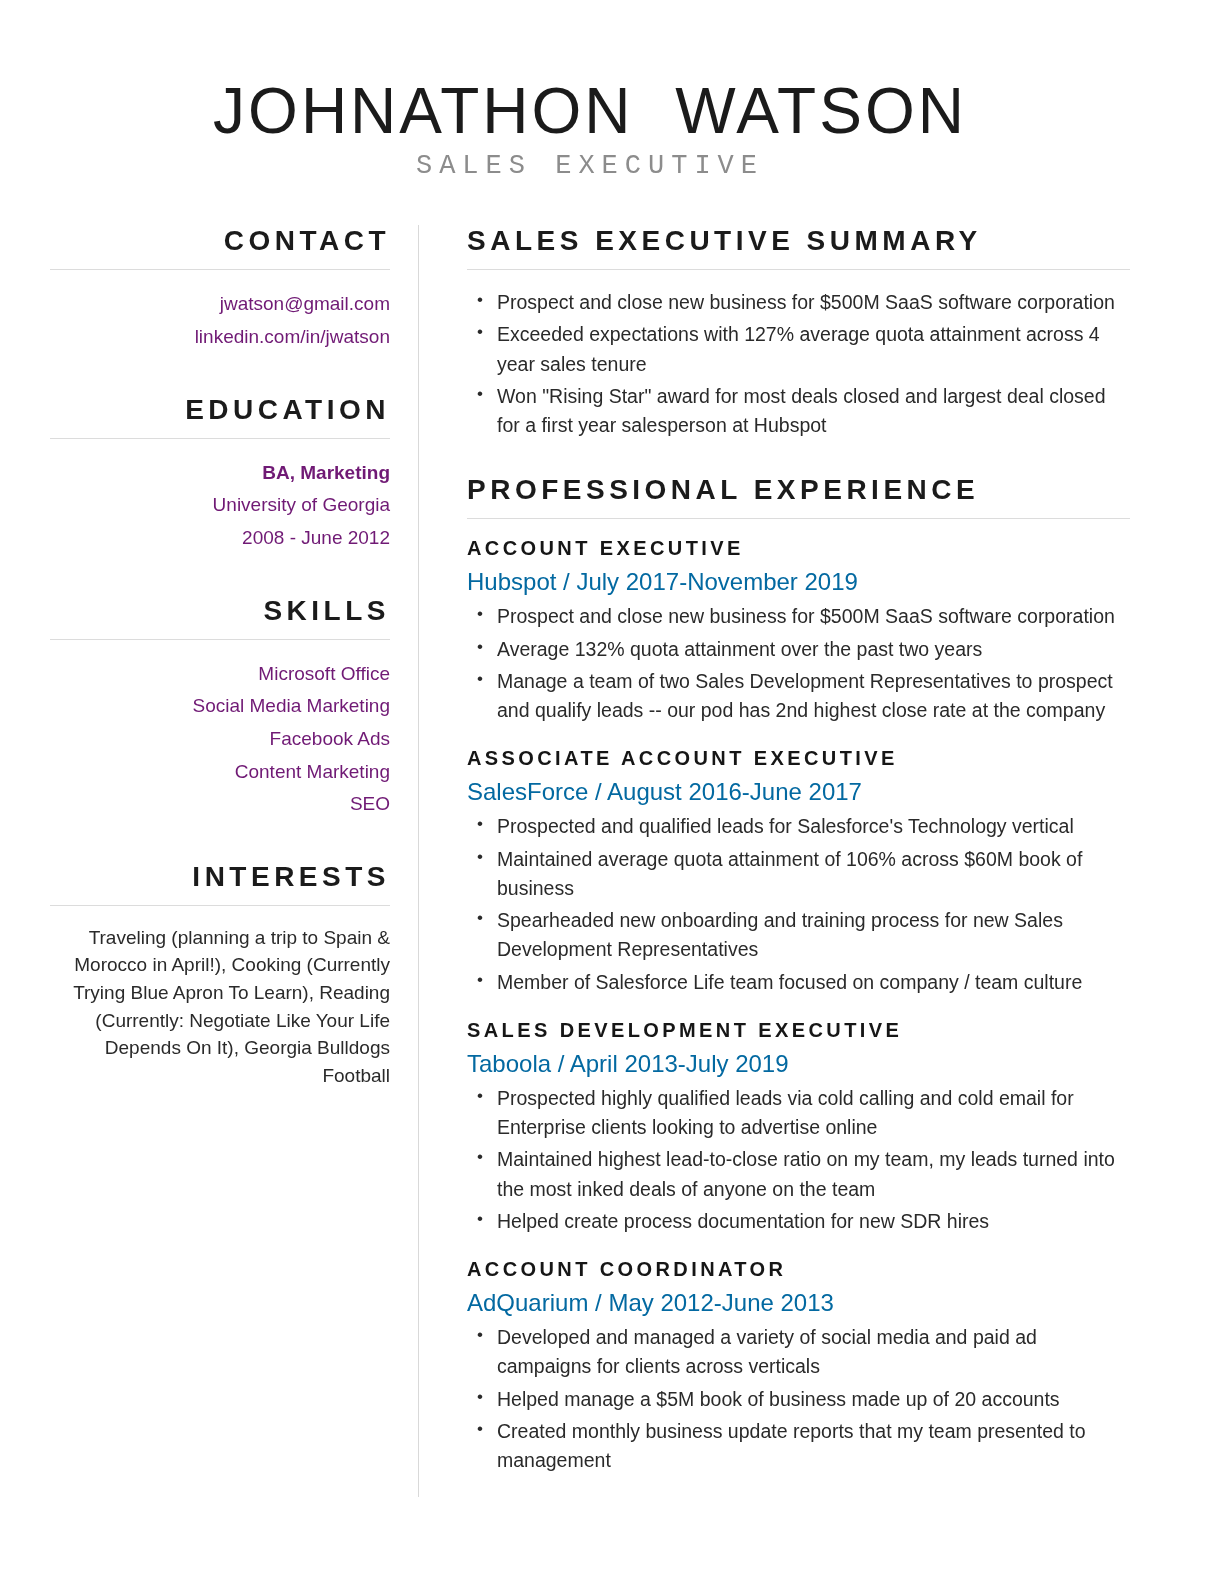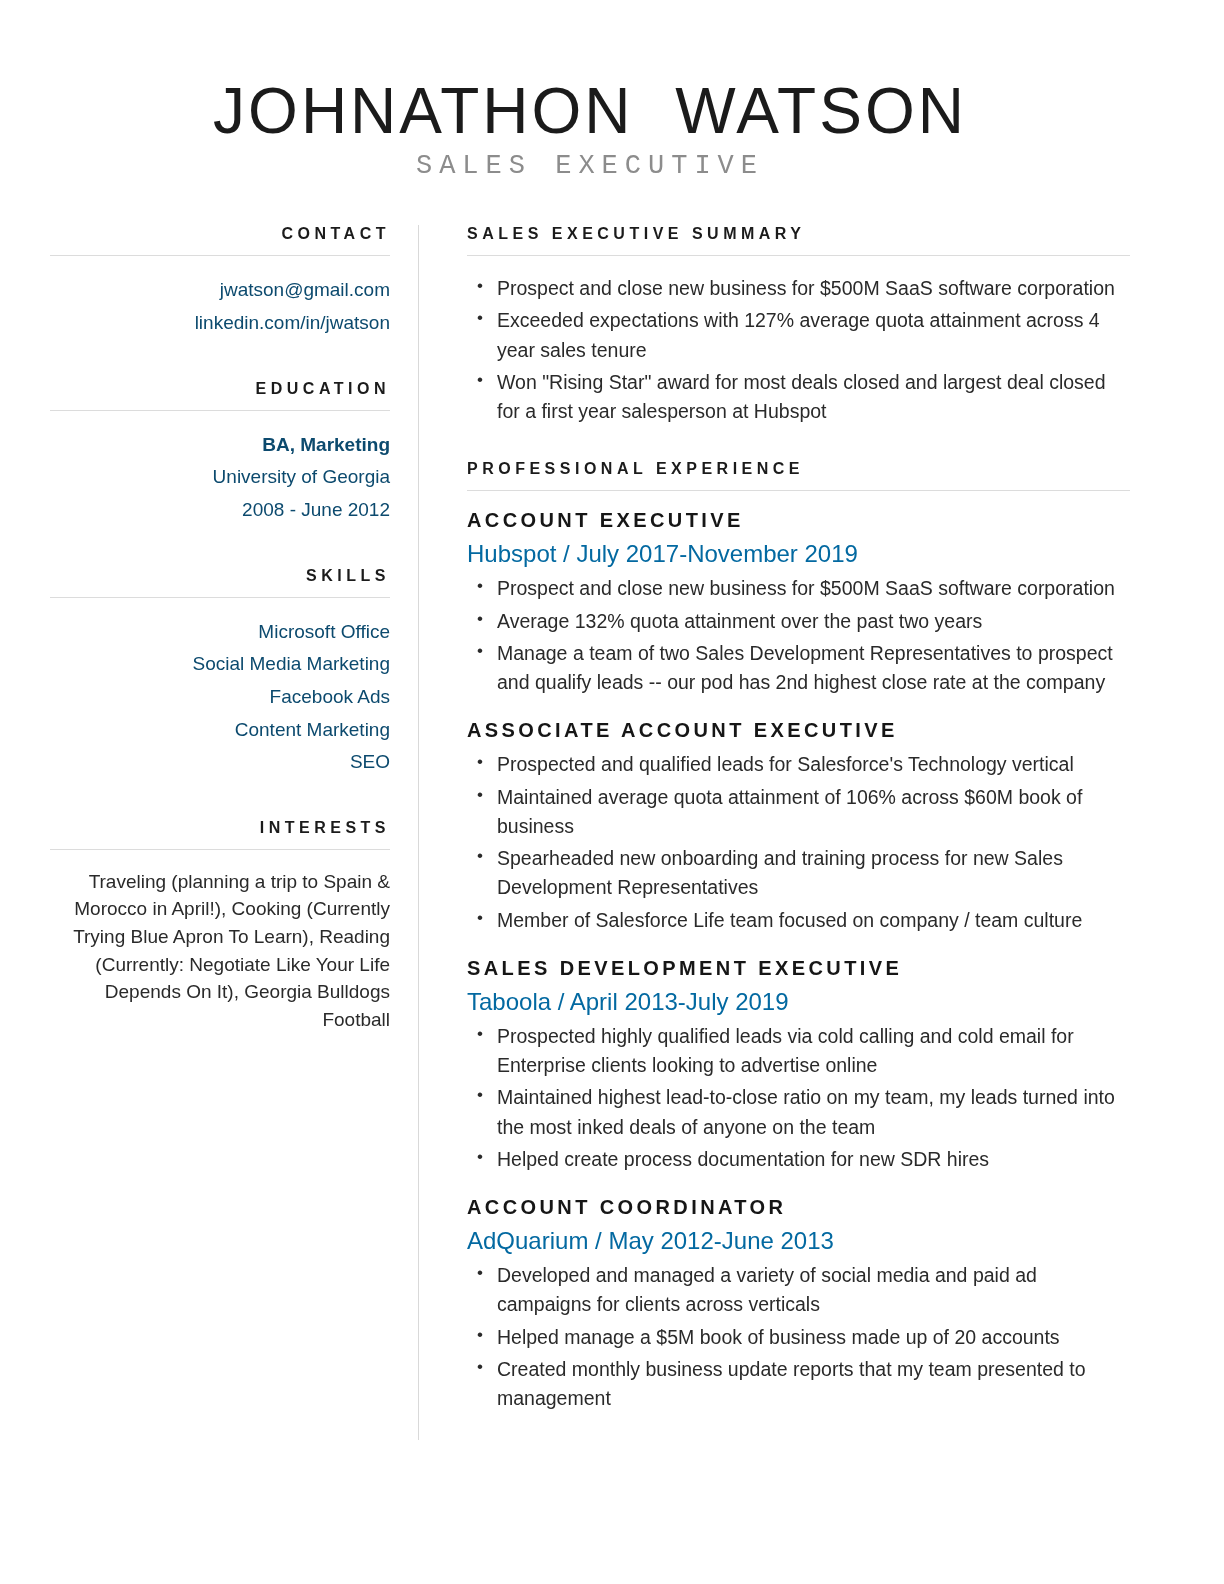--- a/index.html
+++ b/index.html
@@ -64,38 +64,38 @@
     min-height: 1215px;
   }
   .col-right {
     flex: 1;
     padding-left: 48px;
     box-sizing: border-box;
   }
 
   
   .sec-head {
-    font-size: 16px;
+    font-size: 28px;
     font-weight: 700;
     letter-spacing: 4.5px;
     color: #1b1b1b;
     margin: 0;
     padding-bottom: 12px;
   }
   .sec-rule {
     border-bottom: 1px solid #dcdcdc;
     margin-bottom: 18px;
   }
   .left-block { margin-bottom: 40px; }
   .left-block:first-child { margin-top: 0; }
 
   .left-line {
     font-size: 19px;
     line-height: 1.72;
-    color: #0c4a6e;
+    color: #701a75;
   }
   .left-line.bold { font-weight: 700; }
 
   .interests-text {
     font-size: 19px;
     line-height: 1.45;
     color: #2a2a2a;
   }
 
   
@@ -209,20 +209,21 @@
           <div class="job-meta">Hubspot / July 2017-November 2019</div>
           <ul class="bullets">
             <li>Prospect and close new business for $500M SaaS software corporation</li>
             <li>Average 132% quota attainment over the past two years</li>
             <li>Manage a team of two Sales Development Representatives to prospect and qualify leads -- our pod has 2nd highest close rate at the company</li>
           </ul>
         </div>
 
         <div class="job">
           <div class="job-title">ASSOCIATE ACCOUNT EXECUTIVE</div>
+          <div class="job-meta">SalesForce / August 2016-June 2017</div>
           <ul class="bullets">
             <li>Prospected and qualified leads for Salesforce's Technology vertical</li>
             <li>Maintained average quota attainment of 106% across $60M book of business</li>
             <li>Spearheaded new onboarding and training process for new Sales Development Representatives</li>
             <li>Member of Salesforce Life team focused on company / team culture</li>
           </ul>
         </div>
 
         <div class="job">
           <div class="job-title">SALES DEVELOPMENT EXECUTIVE</div>

